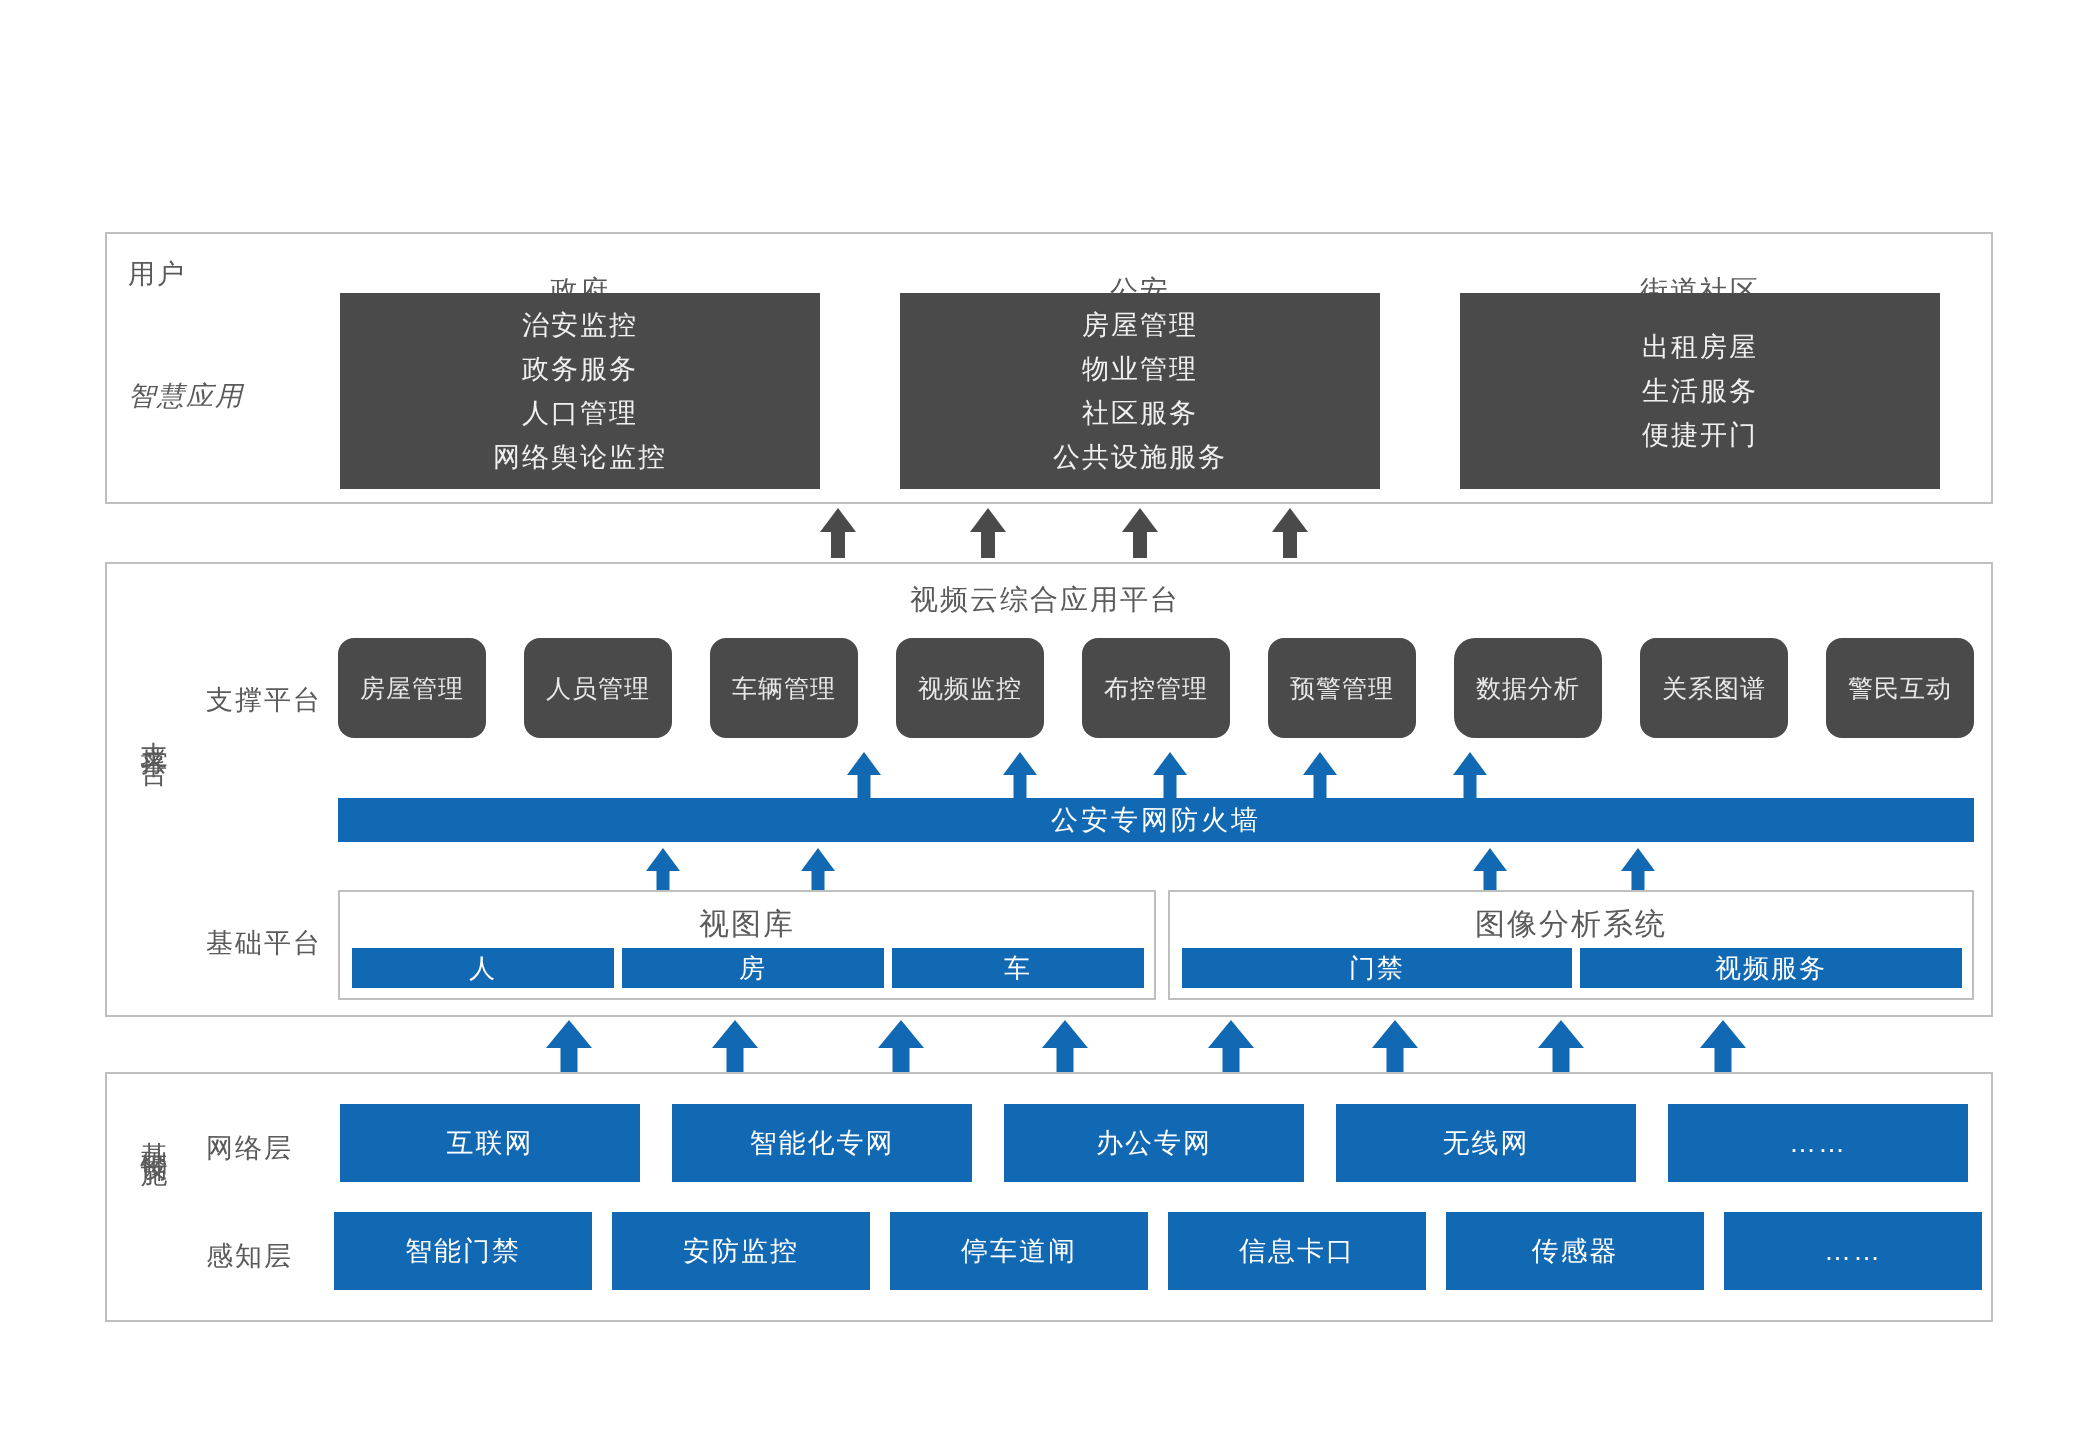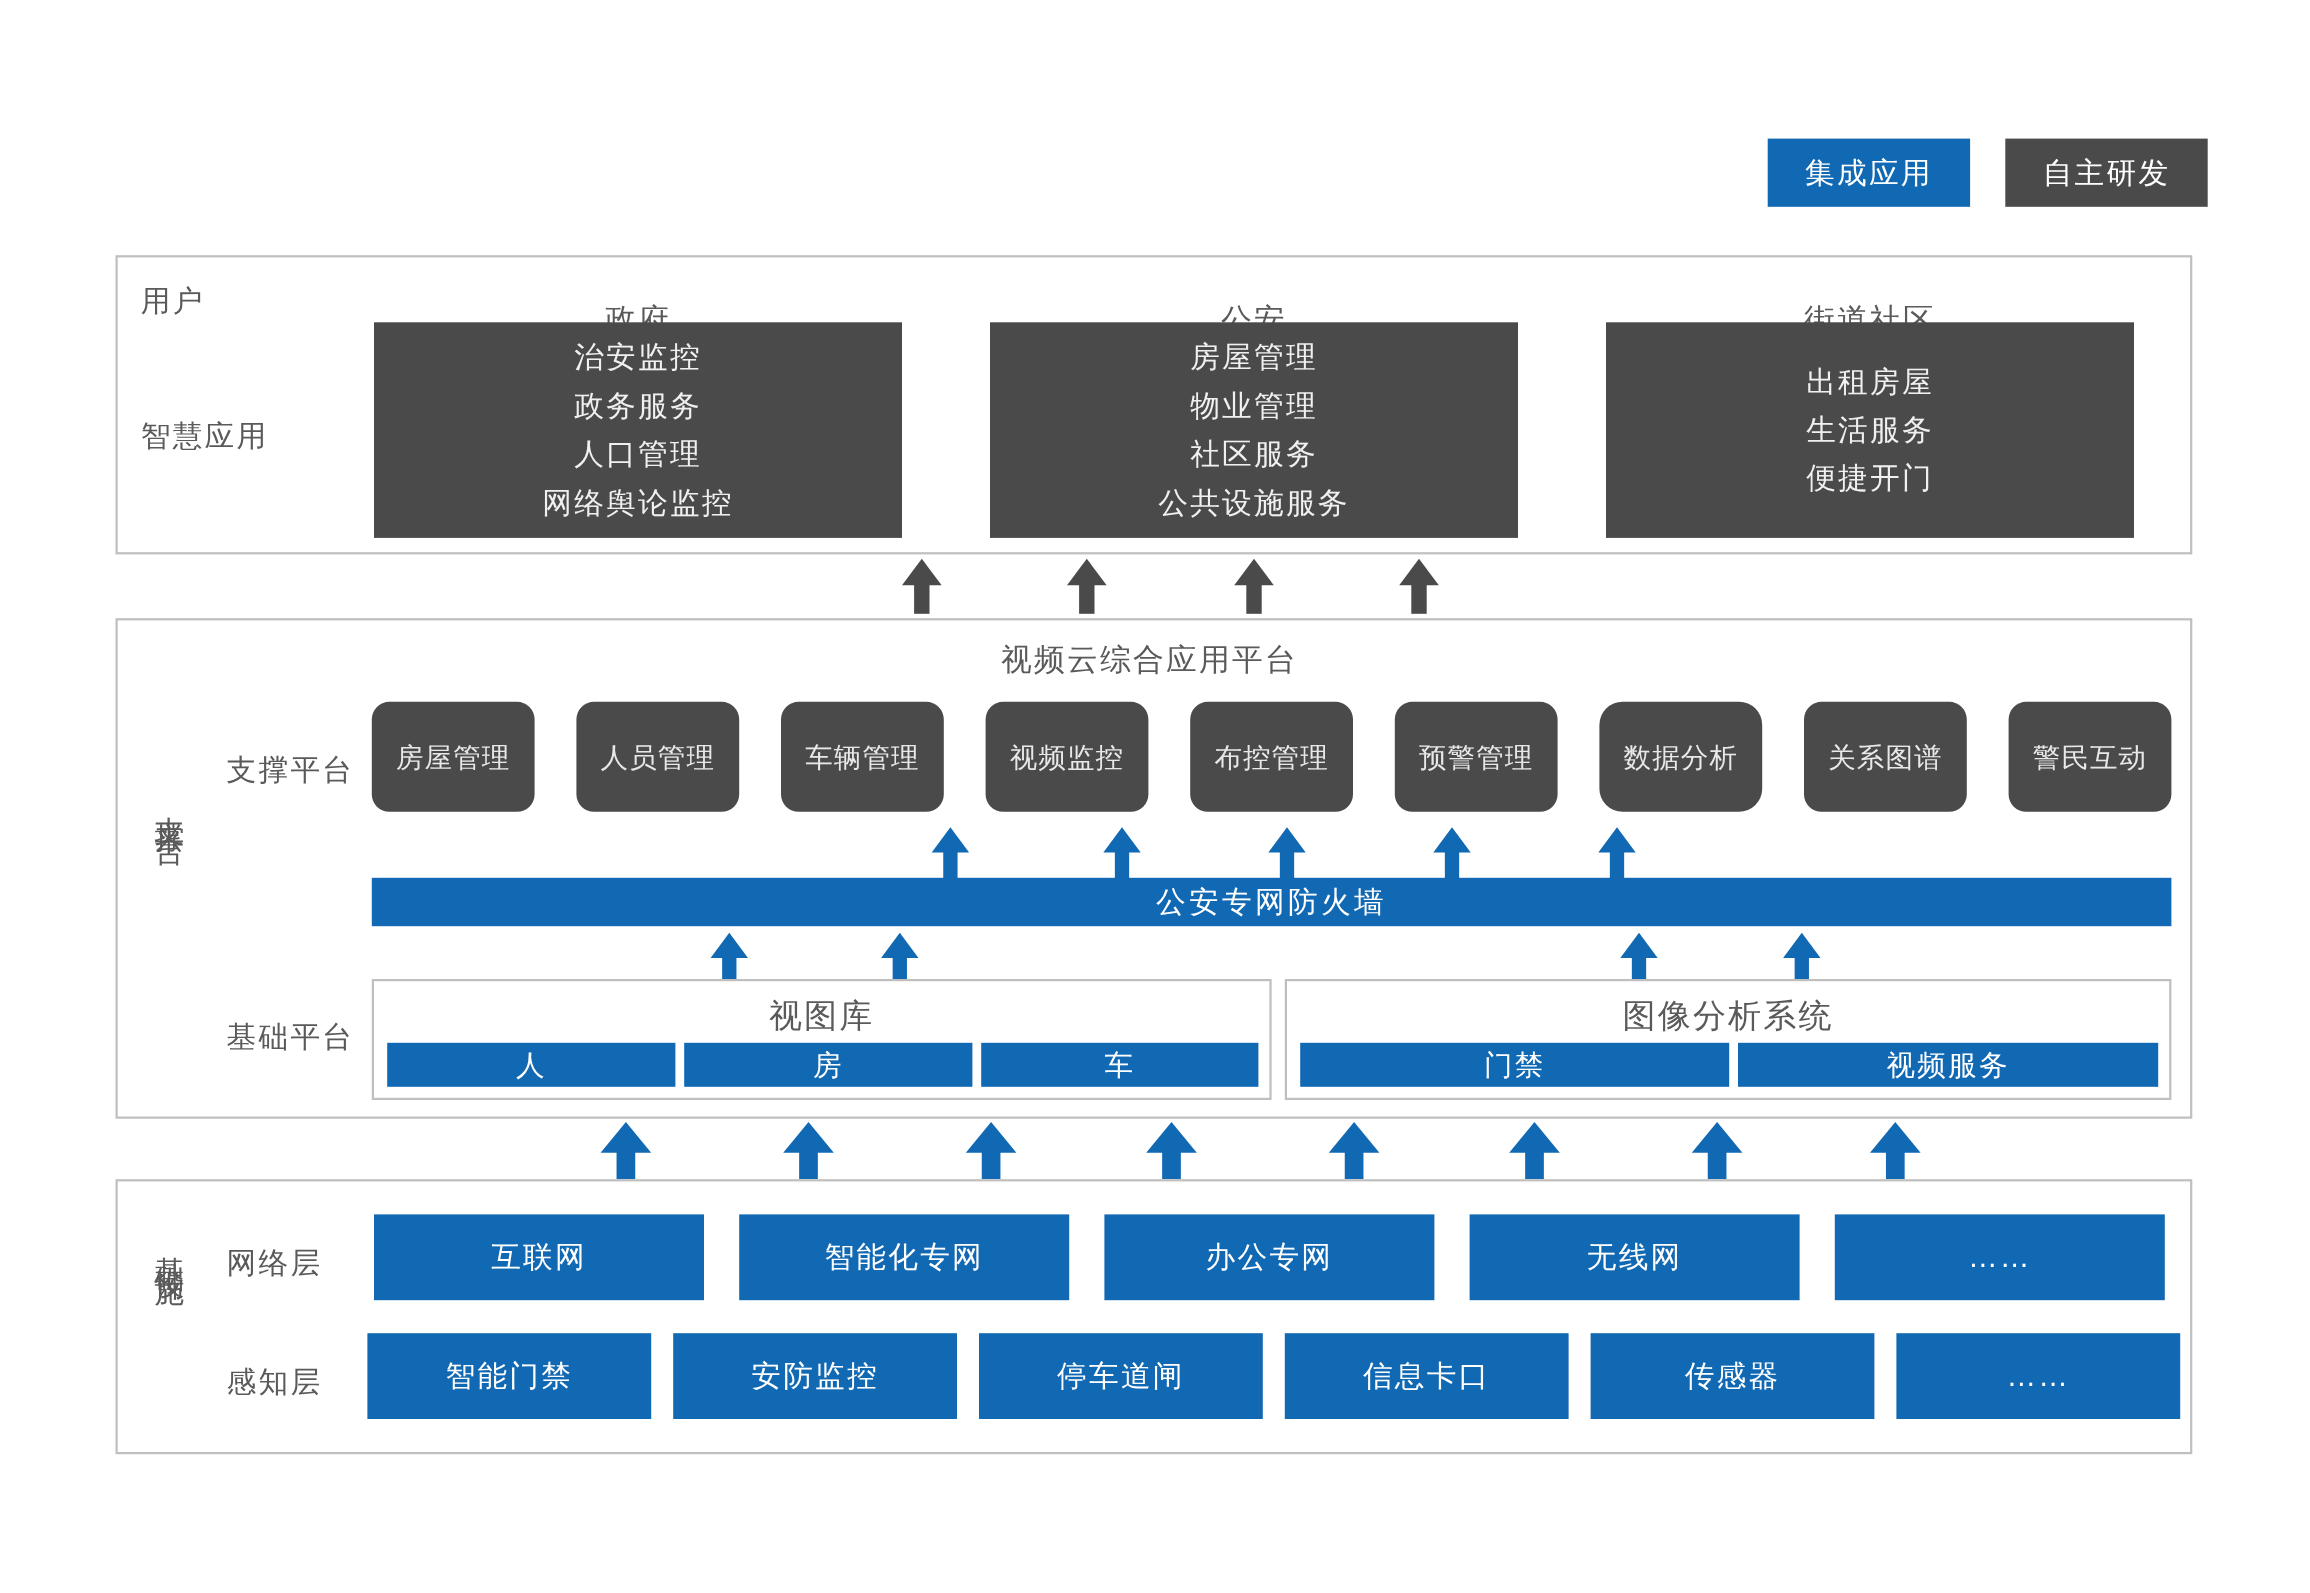--- a/index.html
+++ b/index.html
@@ -191,29 +191,25 @@
     border-color: transparent;
   }
   .arrow.gray .shaft { background: #4a4a4a; }
   .arrow.blue .shaft { background: #1168b3; }
 </style>
 </head>
 <body>
 
 <div id="page">
 
-  <div class="legend">
-    <div class="legend-chip blue">集成应用</div>
-    <div class="legend-chip gray">自主研发</div>
-  </div>
 
   <div class="frame" id="frame-app"></div>
 
   <div class="row-label" style="left:128px; top:256px;">用户</div>
-  <div class="row-label" style="left:128px; top:378px;">智慧应用</div>
+  <div class="row-label" style="left:128px; top:378px;font-style:italic;">智慧应用</div>
 
   <div class="col-title" style="left:340px; top:256px; width:480px;">政府</div>
   <div class="col-title" style="left:900px; top:256px; width:480px;">公安</div>
   <div class="col-title" style="left:1460px; top:256px; width:480px;">街道社区</div>
 
   <div class="app-box" style="left:340px; top:293px; width:480px; height:196px;">
     <div class="line">治安监控</div>
     <div class="line">政务服务</div>
     <div class="line">人口管理</div>
     <div class="line">网络舆论监控</div>

